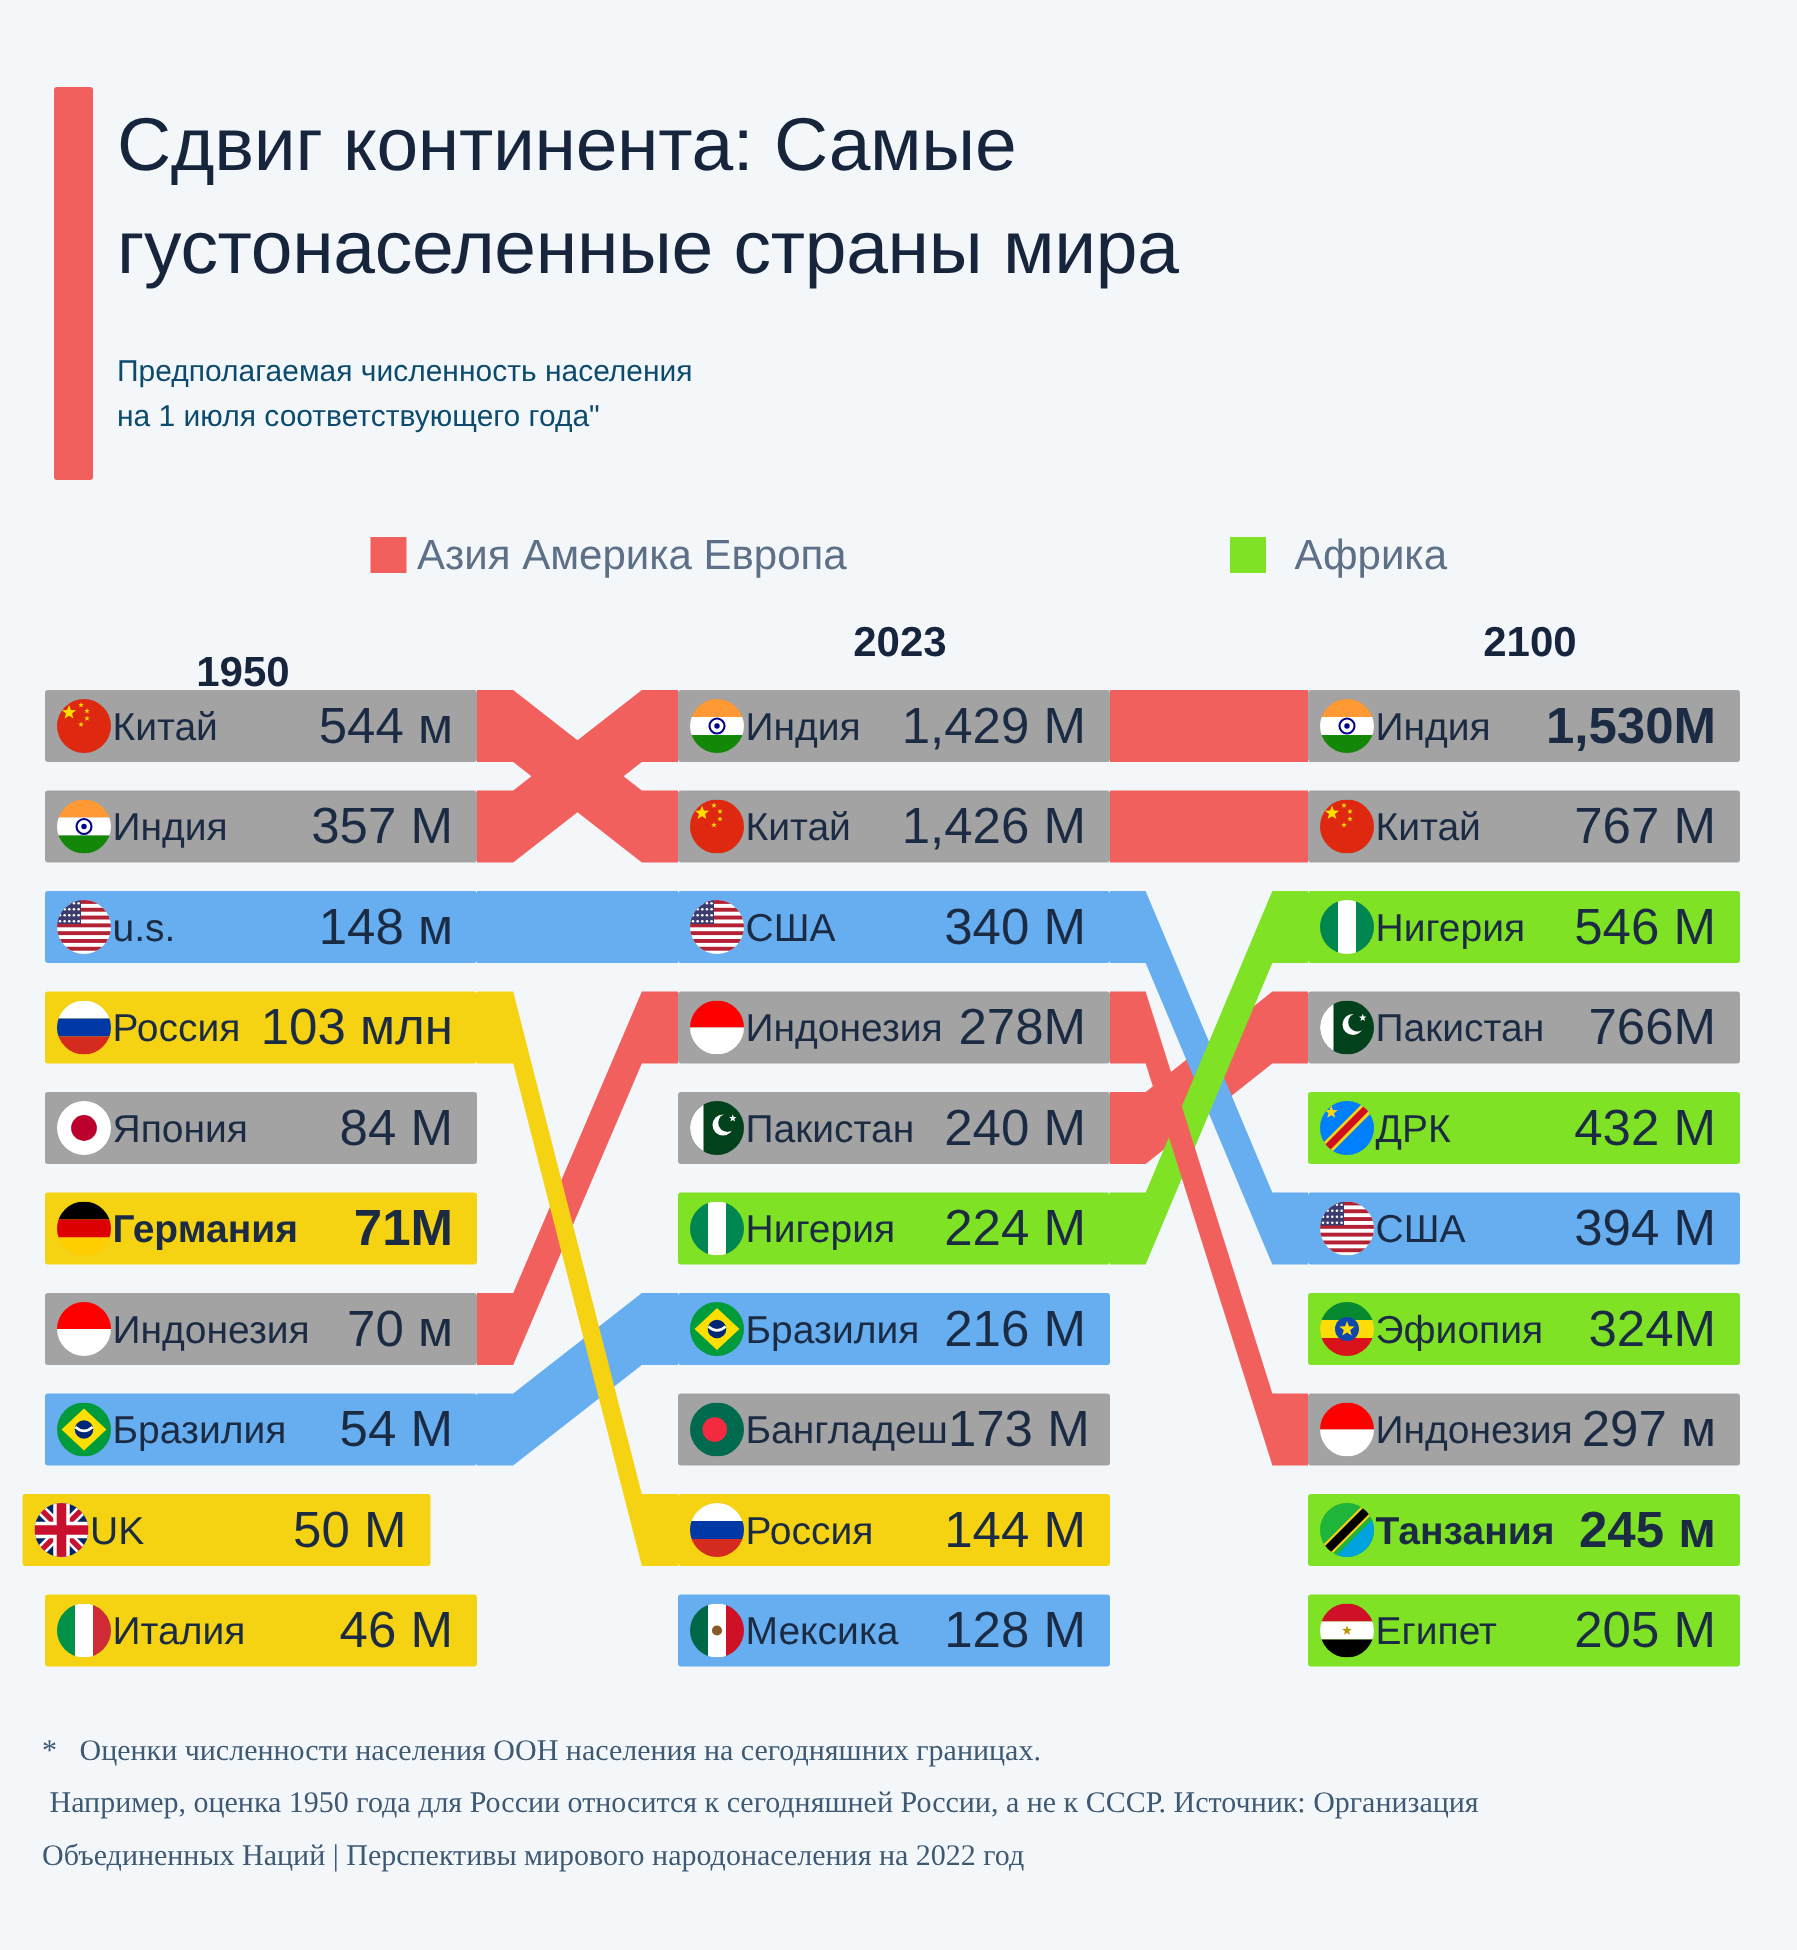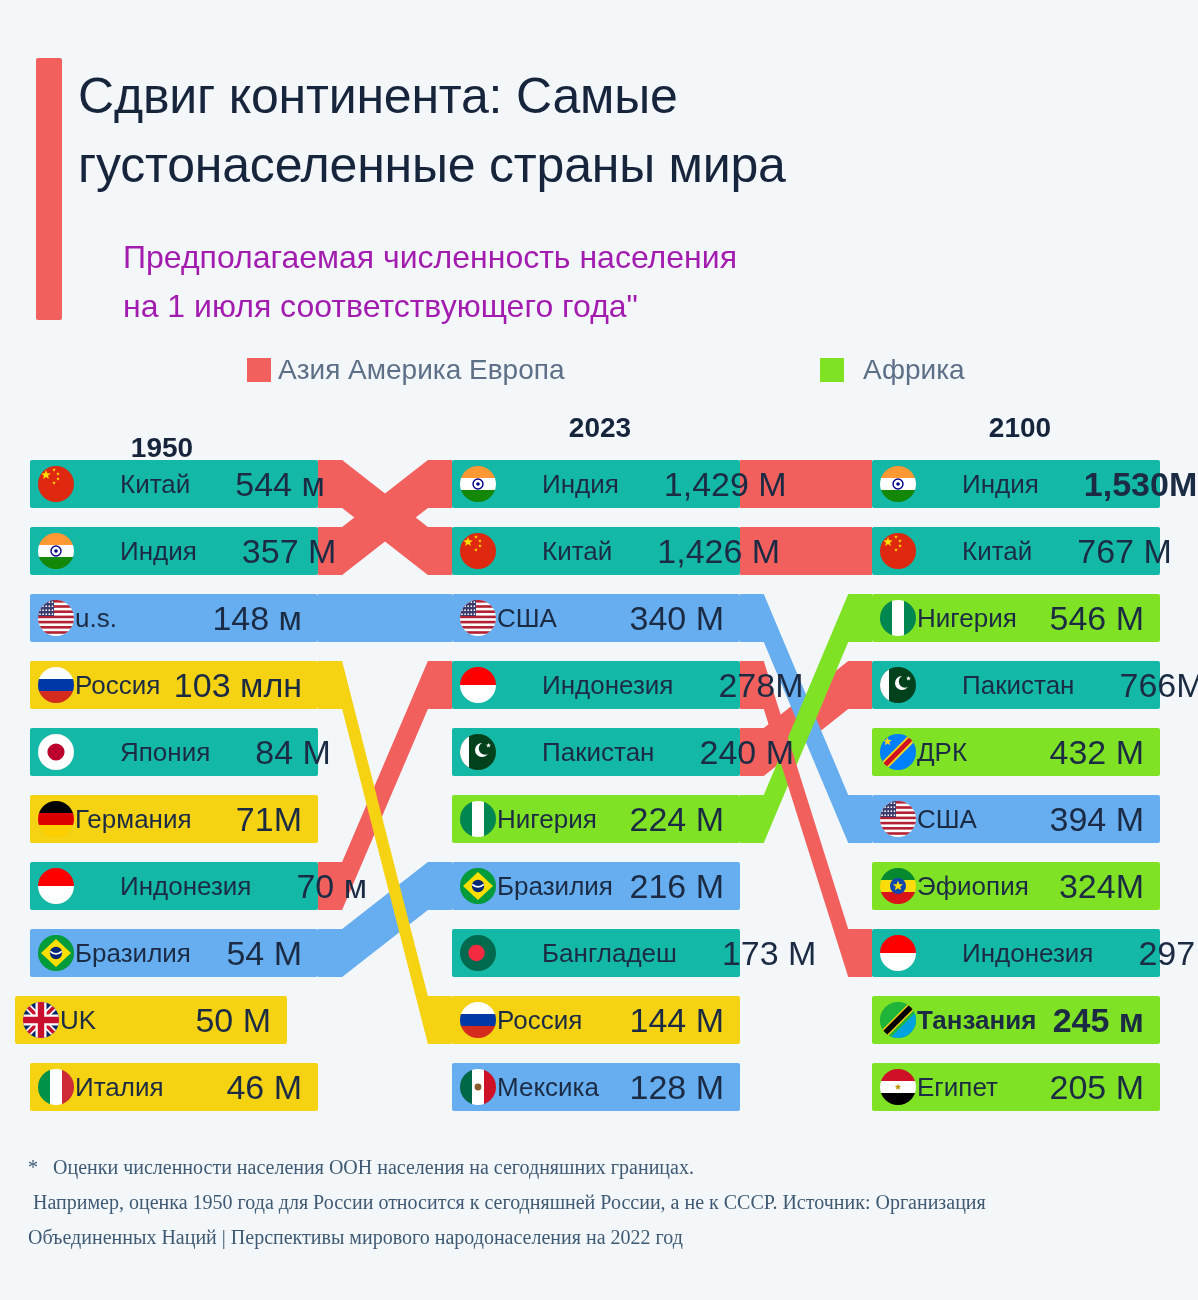--- a/index.html
+++ b/index.html
@@ -15,21 +15,21 @@
     position:absolute;left:36px;top:58px;width:26px;height:262px;
     background:#F2605E;border-radius:2px;
   }
   .title{
     position:absolute;left:78px;top:62px;width:960px;
     font-size:50px;line-height:1.38;font-weight:400;color:#16243C;
     letter-spacing:-0.2px;
   }
   .subtitle{
     position:absolute;left:78px;top:233px;width:760px;
-    font-size:32px;line-height:1.52;color:#a21caf;font-weight:400;margin-left:45px;
+    font-size:20px;line-height:1.52;color:#0c4a6e;font-weight:400;
   }
   
   .legend{position:absolute;left:247px;top:353px;height:34px;display:flex;align-items:center;}
   .legend2{position:absolute;left:820px;top:353px;height:34px;display:flex;align-items:center;gap:12px;}
   .swatch{width:24px;height:24px;display:inline-block;margin-right:7px;}
   .sw-red{background:#F2605E;}
   .sw-green{background:#7FE224;}
   .legend-label{font-size:28px;color:#5D7087;white-space:nowrap;}
   
   .col-head{
@@ -53,21 +53,21 @@
   .bar .nm{
     font-size:26px;color:#1C2B44;white-space:nowrap;margin-left:1px;
     flex:0 0 auto;
   }
   .bar .val{
     font-size:34px;color:#1C2B44;white-space:nowrap;margin-left:auto;
     flex:0 0 auto;
   }
   .bar.bold .val{font-weight:bold;}
   
-  .c-asia{background:#14b8a6;gap:45px;}
+  .c-asia{background:#a3a3a3;}
   .c-amer{background:#66AEF0;}
   .c-euro{background:#F5D312;}
   .c-afr {background:#7FE224;}
   
   .foot{
     position:absolute;left:28px;top:1150px;width:1150px;
     font-family:"Liberation Serif","DejaVu Serif",serif;
     font-size:20px;line-height:1.75;color:#3E5973;
   }
   .foot .star{font-size:20px;}
@@ -193,21 +193,21 @@
         <span class="val">103 млн</span>
       </div>
       <div class="bar c-asia" style="left: 30px; top: 728px; width: 288px;">
         <span class="flag"><svg viewBox="0 0 36 36" width="36" height="36">
             <rect x="0" y="0" width="36" height="36" fill="#FFFFFF"></rect>
             <circle cx="18" cy="18" r="8.6" fill="#BC002D"></circle>
           </svg></span>
         <span class="nm">Япония</span>
         <span class="val">84 M</span>
       </div>
-      <div class="bar c-euro" style="left: 30px; top: 795px; width: 288px;">
+      <div class="bar c-euro" style="left: 30px; top: 795px; width: 288px; font-weight: bold;">
         <span class="flag"><svg viewBox="0 0 36 36" width="36" height="36">
             <rect x="0" y="0" width="36" height="12" fill="#000000"></rect>
             <rect x="0" y="12" width="36" height="12" fill="#DD0000"></rect>
             <rect x="0" y="24" width="36" height="12" fill="#FFCE00"></rect>
           </svg></span>
         <span class="nm">Германия</span>
         <span class="val">71M</span>
       </div>
       <div class="bar c-asia" style="left: 30px; top: 862px; width: 288px;">
         <span class="flag"><svg viewBox="0 0 36 36" width="36" height="36">

